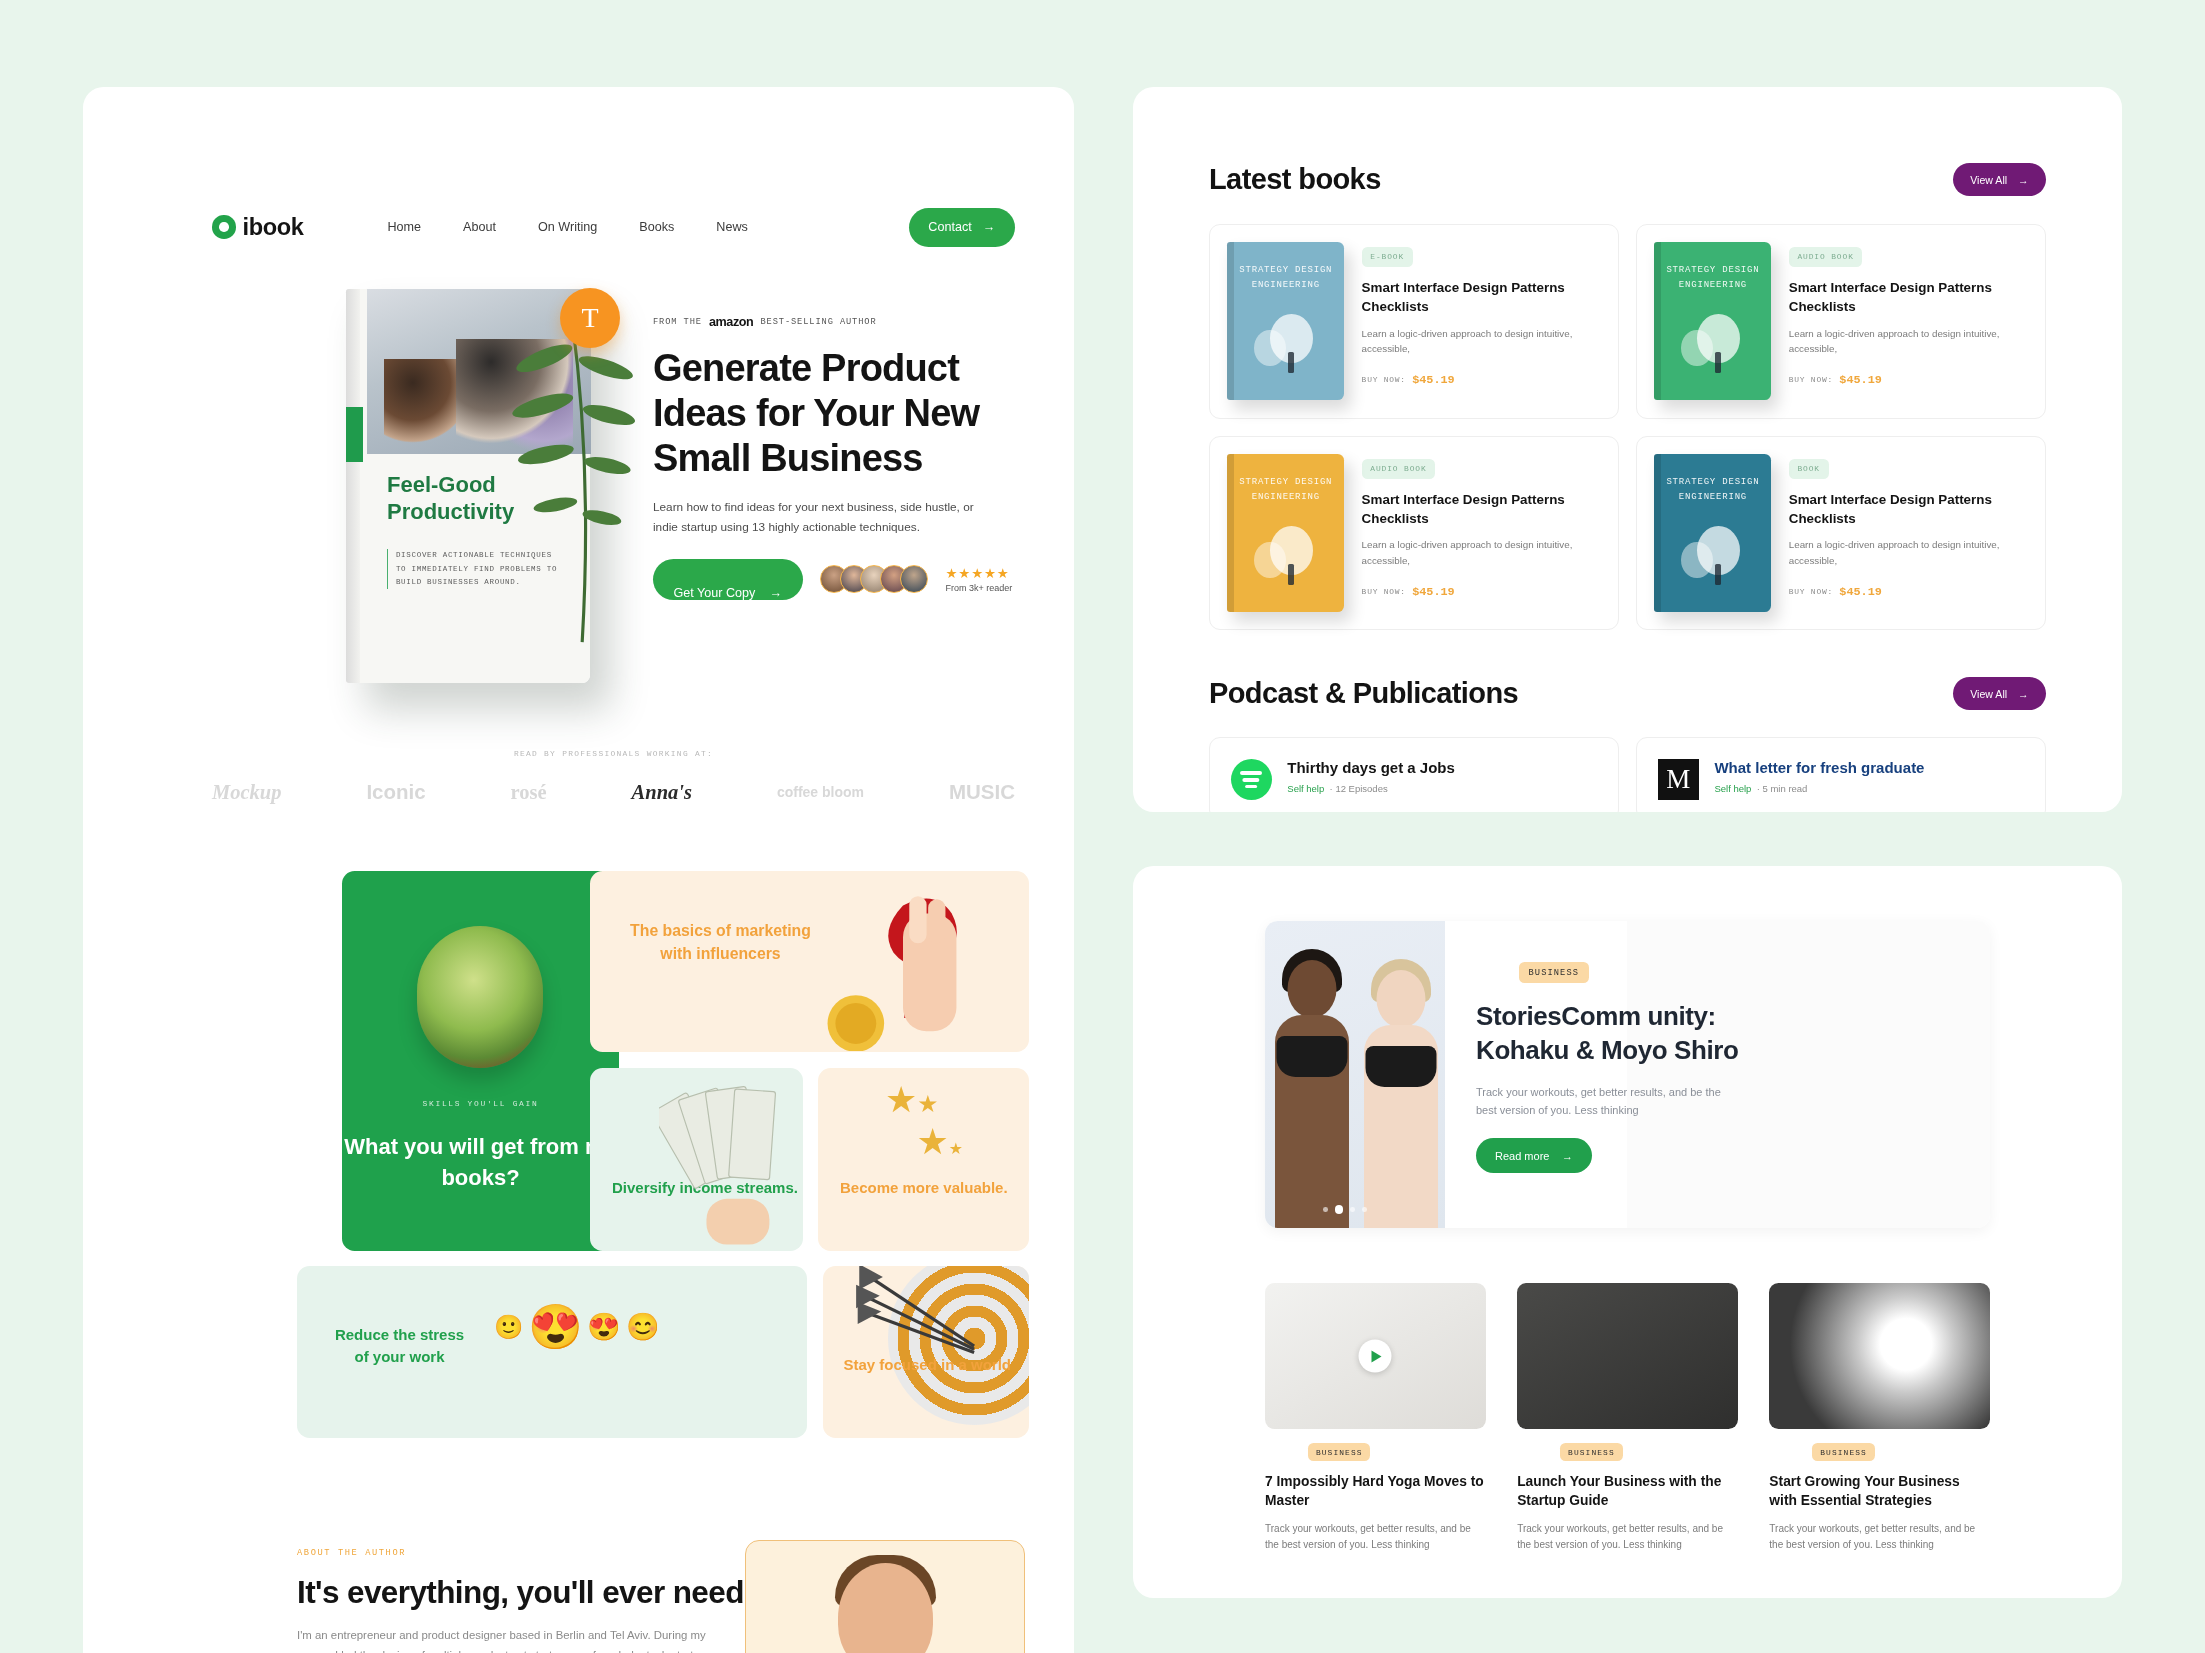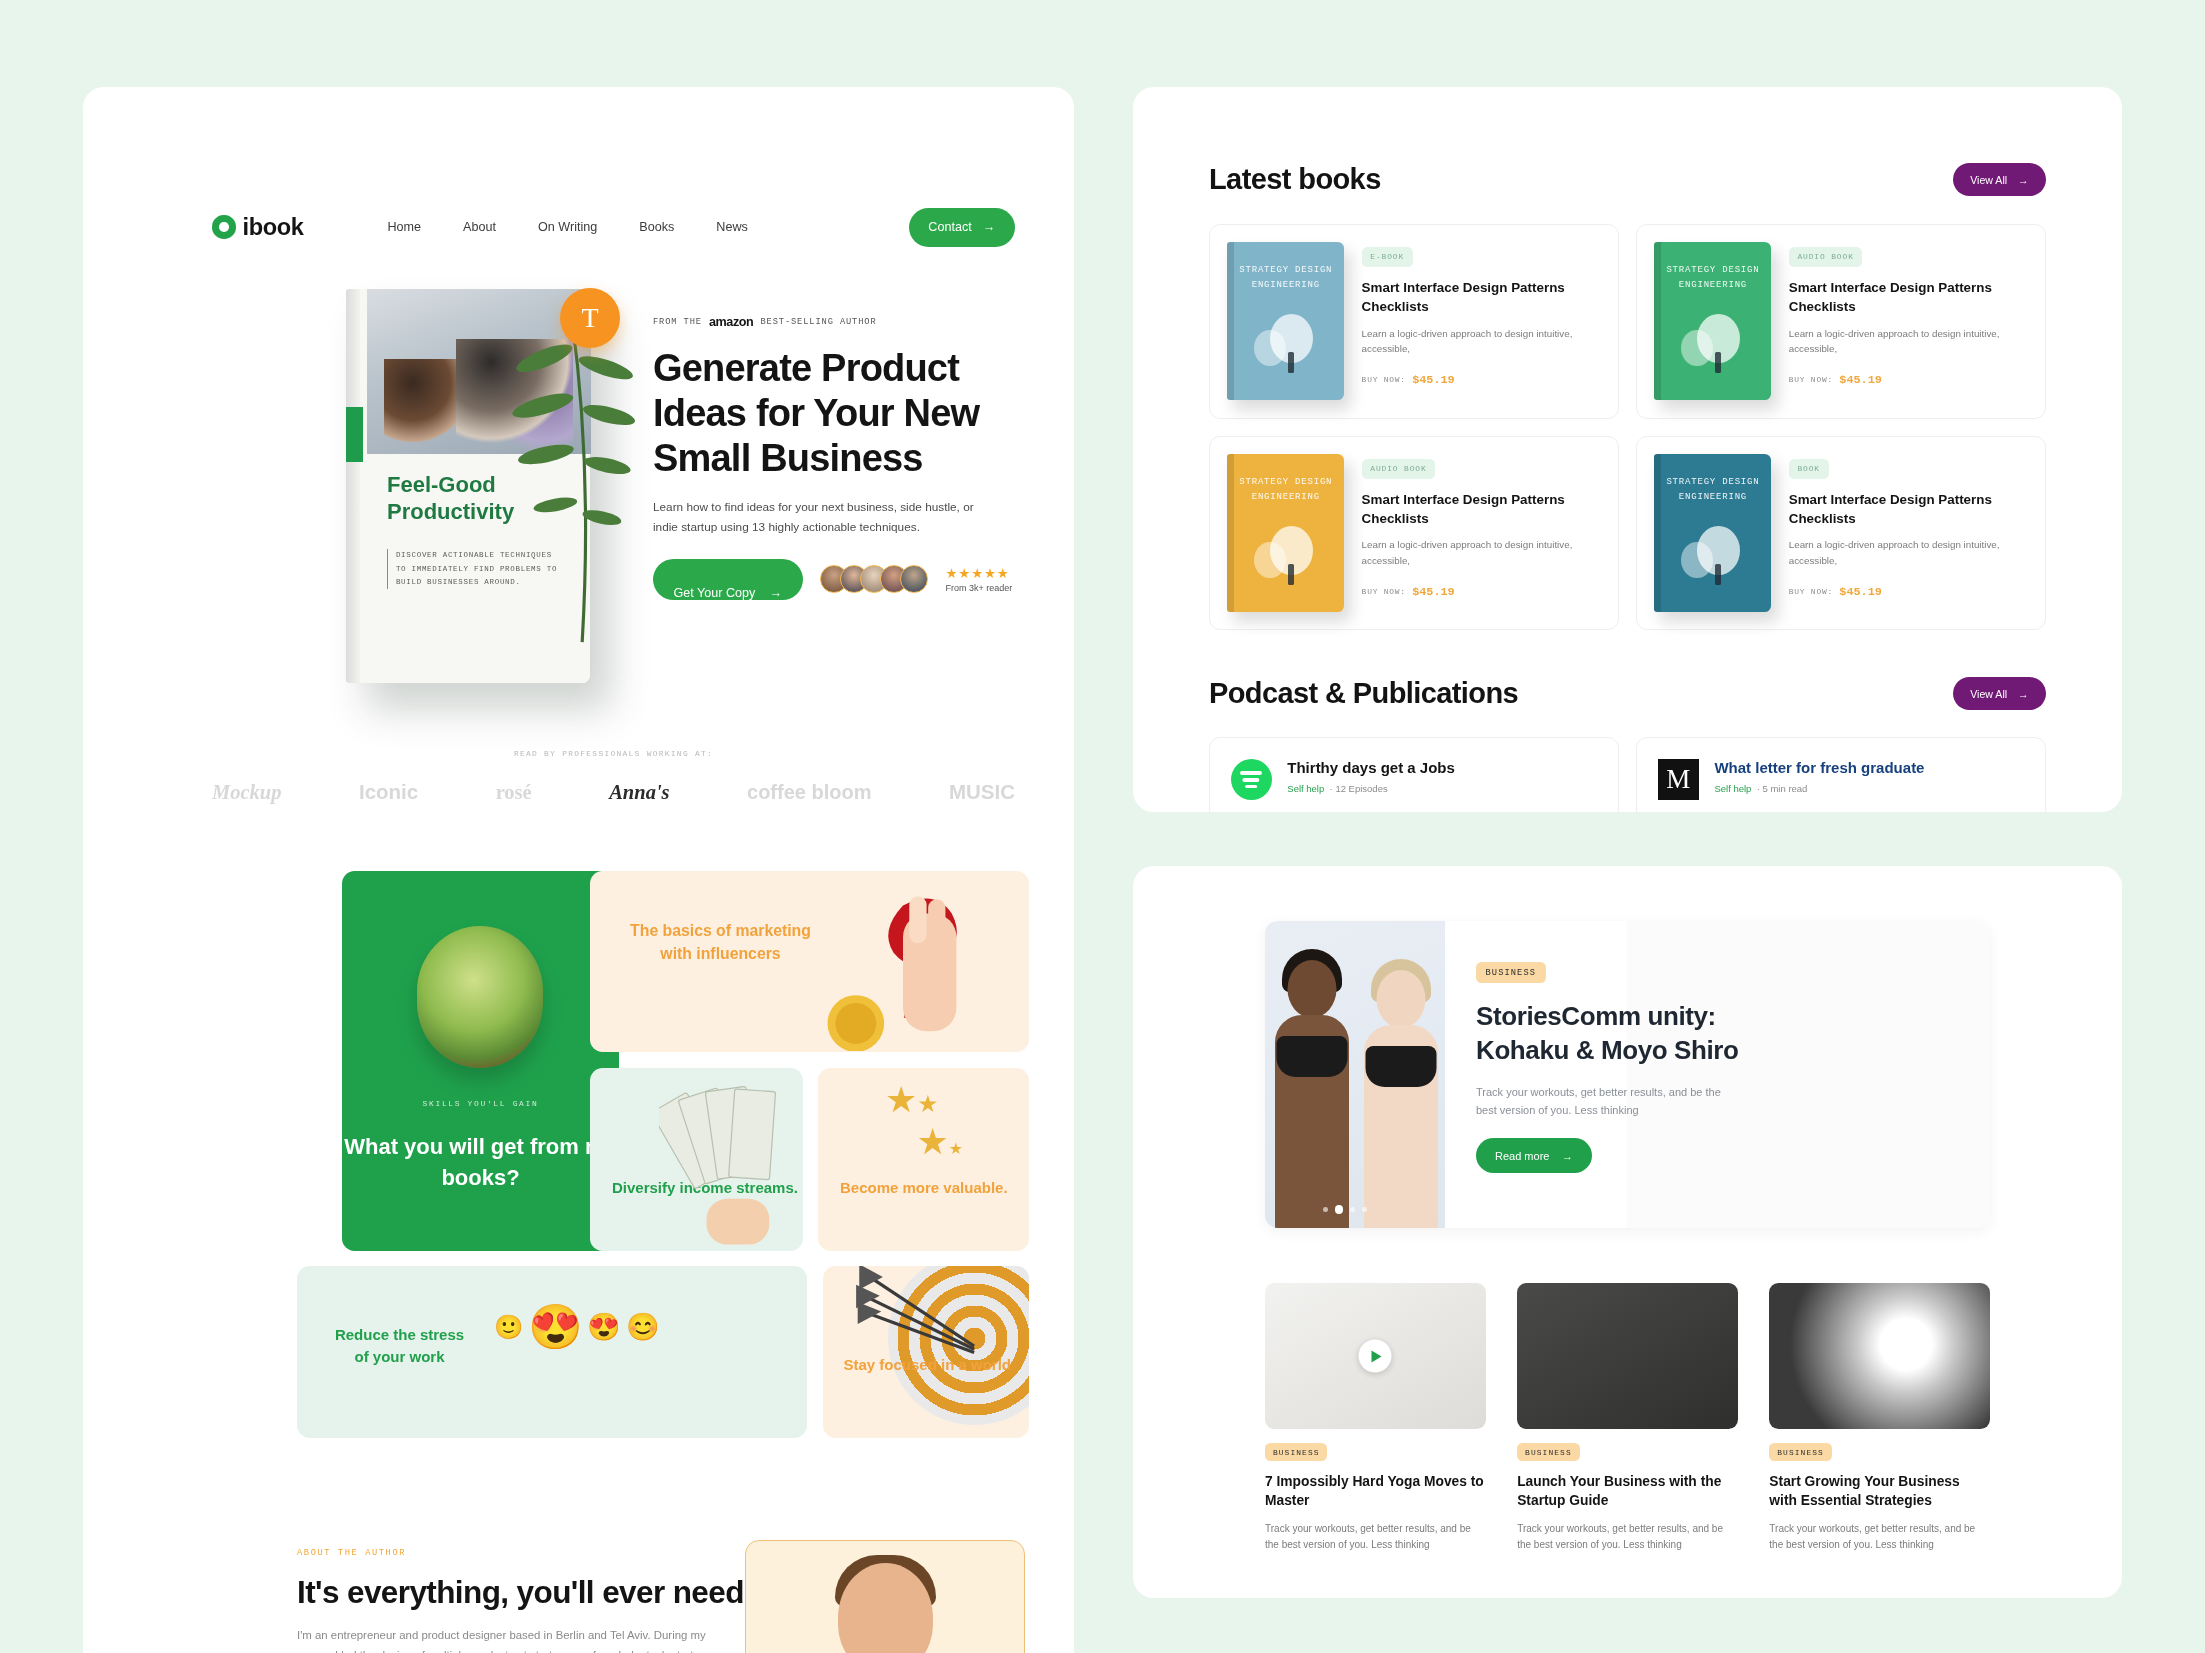--- a/index.html
+++ b/index.html
@@ -151,21 +151,21 @@
   .sp-a { position:absolute; left: 4.7px; top: 22px; width: 85px; height: 285px;}
   .sp-b { position:absolute; left: 93px; top: 31.5px; width: 85px; height: 276px;}
   .sp-head { position:absolute; left: 50%; transform:translateX(-50%); top: 17.3px; width: 49px; height: 58px; border-radius: 50%; }
   .sp-hair { position:absolute; left: 50%; transform:translateX(-50%); top: 6.3px; width: 60px; height: 43px; border-radius: 31.5px 31.5px 7.9px 7.9px;}
   .sp-body { position:absolute; left: 50%; transform:translateX(-50%); top: 72px; width: 74px; height: 213px; border-radius: 27px 27px 0 0;}
   .sp-bra { position:absolute; left: 50%; transform:translateX(-50%); top: 93px; width: 71px; height: 41px; background:#1b1b1b; border-radius: 7.9px 7.9px 19px 19px;}
   .dots { position:absolute; left: 58px; bottom: 14px; display:flex; gap: 7px; align-items:center;}
   .dots i { width:4.7px; height:4.7px; border-radius:50%; background: rgba(255,255,255,.6);}
   .dots i.on { width:8.7px; height:8.7px; background:#fff;}
   .story-body { position:absolute; left: 211px; top: 41px; width: 284px;}
-  .badge-orange { display:inline-block; background:#fbd9a5; color:#2e2e2e; font-size:8.7px; letter-spacing:1.1px; padding:5.5px 9.5px; border-radius:5.5px; font-family:"Liberation Mono",monospace;}
+  .badge-orange { display:inline-block; background:#fbd9a5; color:#2e2e2e; font-size:8.7px; letter-spacing:1.1px; padding:5.5px 9.5px; border-radius:5.5px; font-family:"Liberation Mono",monospace;margin-left:43px;}
   .story-body h2 { margin-top: 17.3px; font-size: 26px; line-height: 1.3; font-weight: 700; color:#1f2733; letter-spacing:-0.4px;}
   .story-body p { margin-top: 15.8px; font-size: 11px; line-height: 1.62; color:#8a8f98; width: 252px;}
   .readmore { margin-top: 19px; background:#21a04c; color:#fff; border:none; border-radius:19px; height:35px; padding:0 19px; font-size:11px; display:flex; align-items:center; gap:12.6px; cursor:pointer; font-family:"Liberation Sans",sans-serif;}
   .blog-grid { position:absolute; left: 132px; top: 417px; width: 725px; display:grid; grid-template-columns: repeat(3,1fr); gap: 31.5px;}
   .blog-thumb { width: 100%; height: 146px; border-radius: 9.5px; overflow:hidden; position:relative;}
   .play-btn { position:absolute; left:50%; top:50%; transform:translate(-50%,-50%); width:33px; height:33px; border-radius:50%; background:#fff; display:flex; align-items:center; justify-content:center; box-shadow:0 1.6px 6.3px rgba(0,0,0,.18);}
   .play-tri { width:0; height:0; border-left: 10.2px solid #21a04c; border-top: 6.3px solid transparent; border-bottom: 6.3px solid transparent; margin-left:2.4px;}
   .blog-card .badge-orange { margin-top: 14px; font-size:7.9px; padding:4.7px 7.9px;}
   .blog-card h3 { margin-top: 11px; font-size: 13.8px; line-height: 1.38; font-weight: 700; color:#141414;}
   .blog-card p { margin-top: 10.2px; font-size: 10px; line-height: 1.62; color:#7c7c7c;}
@@ -248,21 +248,21 @@
       </div>
     </div>
   </div>
 
   <div class="readby">READ BY PROFESSIONALS WORKING AT:</div>
   <div class="logos">
     <span class="lg" style="font-style:italic;font-family:'Liberation Serif',serif">Mockup</span>
     <span class="lg">Iconic</span>
     <span class="lg" style="font-family:'Liberation Serif',serif">rosé</span>
     <span class="lg lg-anna">Anna's</span>
-    <span class="lg" style="font-size:20px">coffee bloom</span>
+    <span class="lg" style="font-size:14px">coffee bloom</span>
     <span class="lg">MUSIC</span>
   </div>
 
   <div class="benefits">
     <div class="card c-main">
       <div class="cactus"></div>
       <div class="kicker">SKILLS YOU'LL GAIN</div>
       <h3>What you will get from my books?</h3>
     </div>
 

